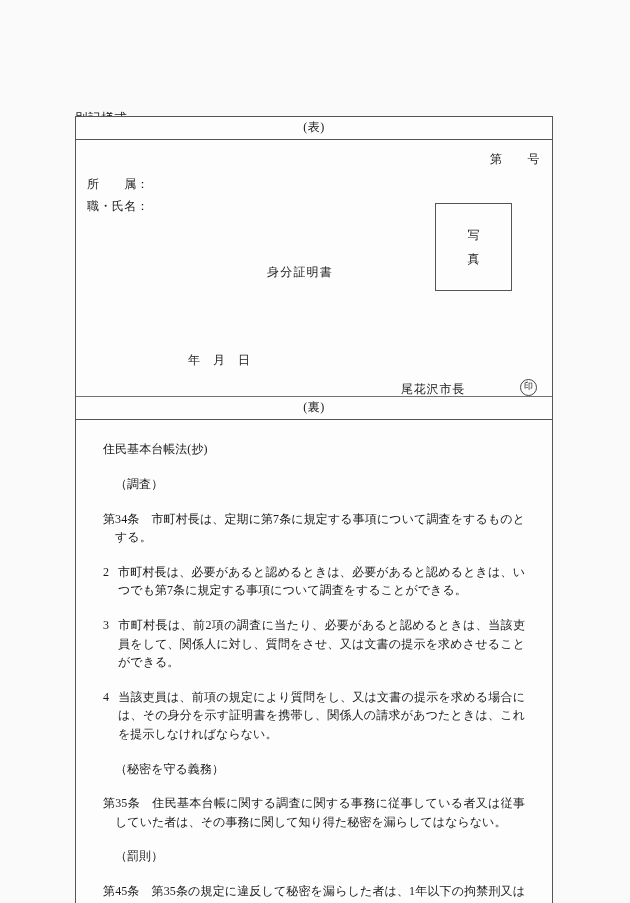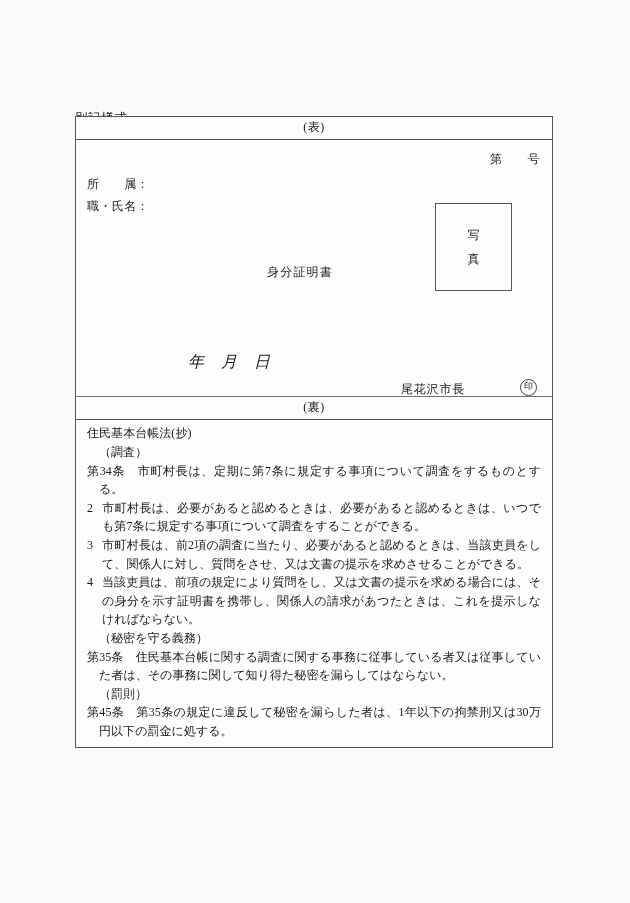--- a/index.html
+++ b/index.html
@@ -117,24 +117,23 @@
     line-height: 20px;
     text-indent: 18px;
     text-align: justify;
     letter-spacing: 0.1px;
   }
 
   .date-line {
     position: absolute;
     left: 112px;
     top: 212px;
-    font-size: 16px;
+    font-size: 12px;
     white-space: pre;
     letter-spacing: 0.5px;
-    font-style: italic;
   }
 
   .signature-row {
     position: absolute;
     left: 11px;
     top: 241px;
     width: 452px;
     font-size: 12px;
   }
   .sign-name {
@@ -159,21 +158,21 @@
     letter-spacing: 0;
   }
 
   
   .back {
     padding: 4px 11px 7px 11px;
     font-size: 12px;
     line-height: 18.6px;
   }
   .back p {
-    margin: 0;
+    margin: 16px;
     text-align: justify;
     text-justify: inter-ideograph;
     letter-spacing: 0.05px;
   }
   
   .lv0 { padding-left: 0; text-indent: 0; }
   
   .lv1 { padding-left: 12px; text-indent: 0; }
   
   .art { padding-left: 12px; text-indent: -12px; }

